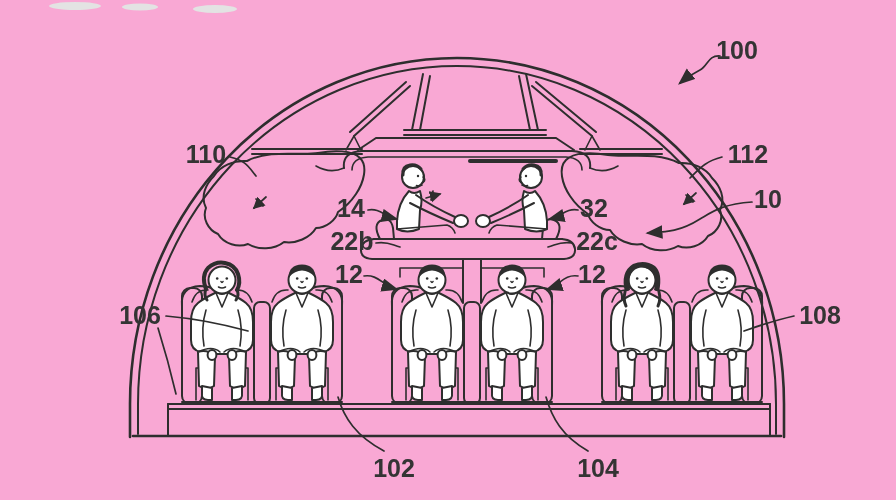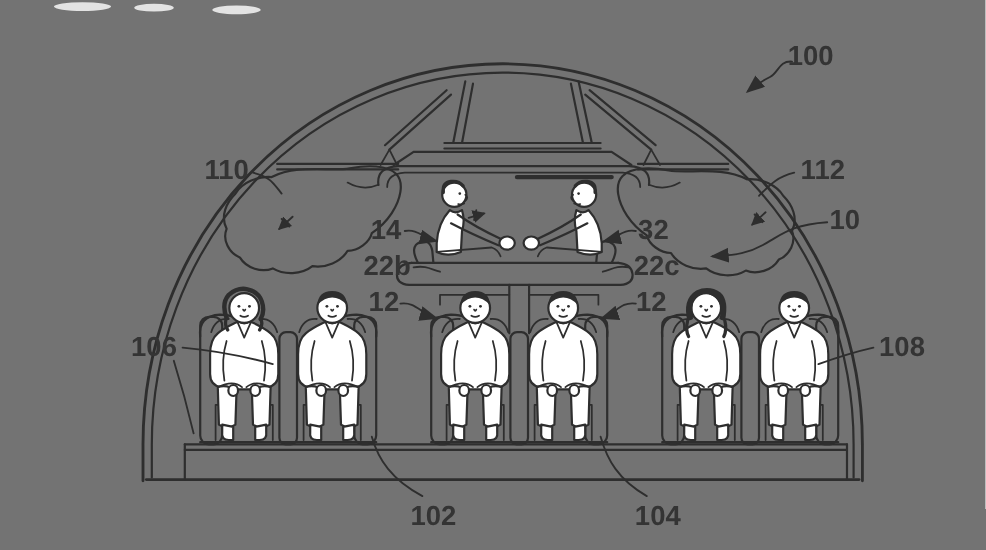--- a/index.html
+++ b/index.html
@@ -1,16 +1,16 @@
 <!DOCTYPE html>
 <html><head>
 <meta charset="utf-8">
 <style>
   html,body{margin:0;padding:0;background:#ffffff;}
-  .stage{width:896px;height:500px;position:relative;background:#737373;overflow:hidden;}
+  .stage{width:896px;height:500px;position:relative;background:#f9a8d4;overflow:hidden;}
   svg{display:block;}
   .ink{stroke:#2e2e2e;fill:none;stroke-width:2;stroke-linecap:round;stroke-linejoin:round;}
   .thick{stroke-width:2.6;}
   .thin{stroke-width:1.6;}
   .leader{stroke:#2e2e2e;fill:none;stroke-width:1.7;stroke-linecap:round;}
   .fillw{fill:#ffffff;}
   .inkfill{fill:#2e2e2e;stroke:none;}
   text.ref{font-family:"Liberation Sans",sans-serif;font-size:25px;font-weight:600;fill:#343434;}
   .smudge{fill:#e3e3e3;}
 </style>

